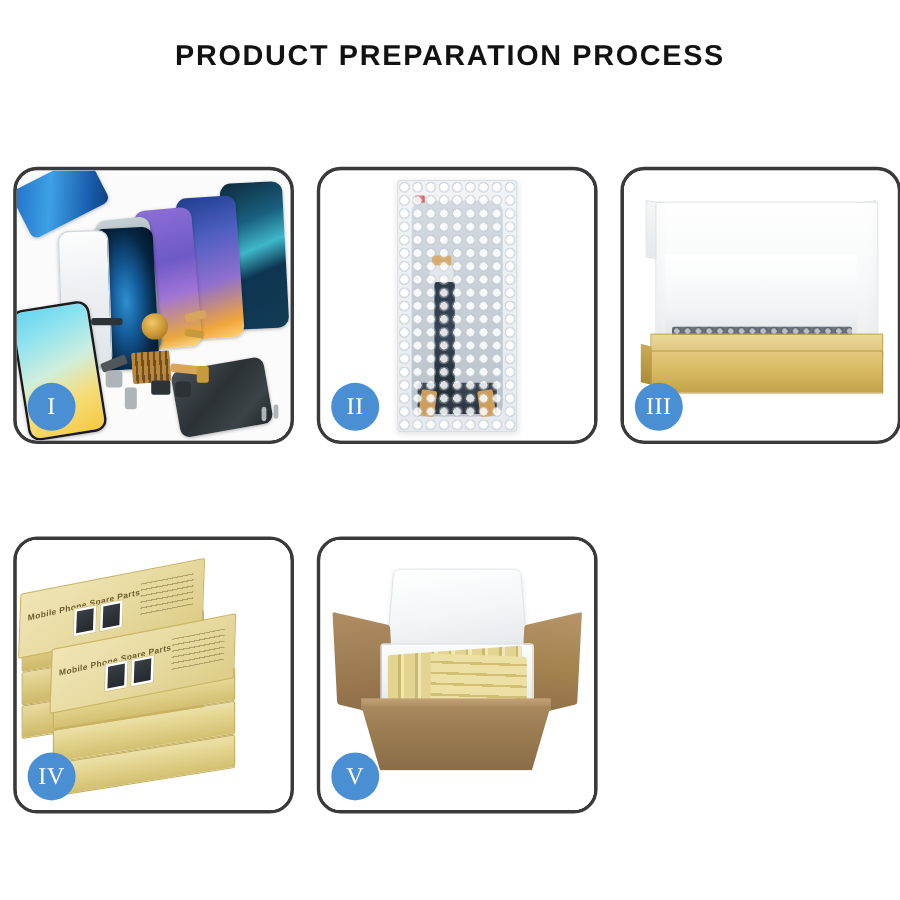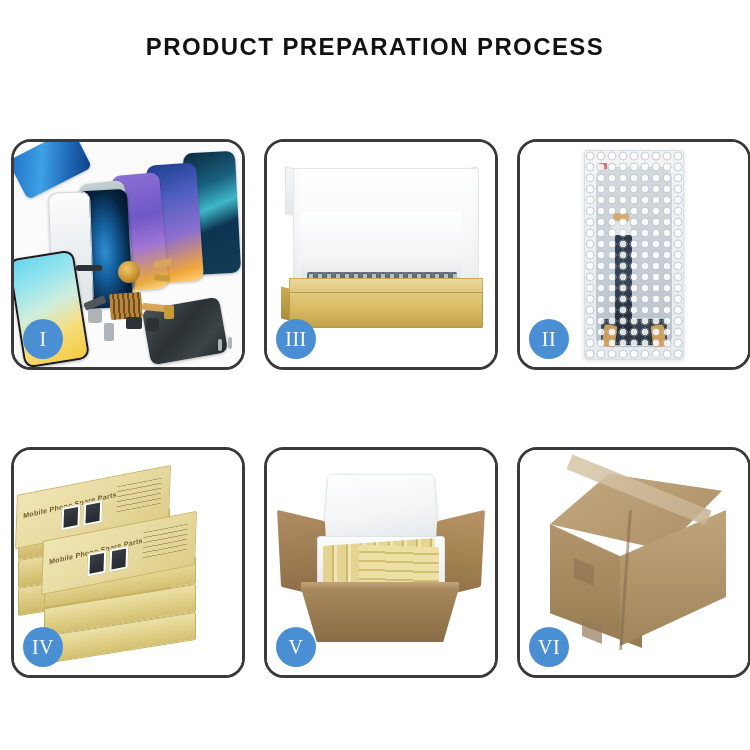--- a/index.html
+++ b/index.html
@@ -520,36 +520,20 @@
         <div class="part silver" style="left:74px;bottom:44px;width:14px;height:14px;border-radius:3px;"></div>
         <div class="part dark" style="left:112px;bottom:38px;width:16px;height:12px;"></div>
         <div class="part dark" style="left:132px;bottom:36px;width:13px;height:13px;border-radius:3px;"></div>
         <div class="part copper" style="left:128px;bottom:56px;width:24px;height:7px;transform:rotate(6deg);"></div>
         <div class="part gold" style="left:150px;bottom:48px;width:10px;height:14px;"></div>
         <div class="part silver" style="left:90px;bottom:26px;width:10px;height:18px;border-radius:2px;"></div>
         <div class="part silver" style="right:10px;bottom:18px;width:4px;height:12px;"></div>
         <div class="part silver" style="right:20px;bottom:16px;width:4px;height:12px;"></div>
       </div>
       <div class="badge">I</div>
-    </div>
-
-    <div class="panel">
-      <div class="panel-stage">
-        <div class="p3-bg"></div>
-        <div class="b3-lid-flapL"></div>
-        <div class="b3-lid-flapR"></div>
-        <div class="b3-lid"></div>
-        <div class="b3-foam"></div>
-        <div class="b3-tray-capL"></div>
-        <div class="b3-tray-capR"></div>
-        <div class="b3-bubble"></div>
-        <div class="b3-tray-top"></div>
-        <div class="b3-tray-front"></div>
-      </div>
-      <div class="badge">III</div>
     </div>
 
     <div class="panel">
       <div class="panel-stage">
         <div class="p2-bg"></div>
         <div class="bubble-pack">
           <div class="bp-inner"></div>
           <div class="bp-dot-red"></div>
           <div class="bp-conn"></div>
           <div class="bp-chip"></div>
@@ -558,20 +542,36 @@
           <div class="bp-tab-l"></div>
           <div class="bp-tab-r"></div>
           <div class="bubble-overlay"></div>
         </div>
       </div>
       <div class="badge">II</div>
     </div>
 
     <div class="panel">
       <div class="panel-stage">
+        <div class="p3-bg"></div>
+        <div class="b3-lid-flapL"></div>
+        <div class="b3-lid-flapR"></div>
+        <div class="b3-lid"></div>
+        <div class="b3-foam"></div>
+        <div class="b3-tray-capL"></div>
+        <div class="b3-tray-capR"></div>
+        <div class="b3-bubble"></div>
+        <div class="b3-tray-top"></div>
+        <div class="b3-tray-front"></div>
+      </div>
+      <div class="badge">III</div>
+    </div>
+
+    <div class="panel">
+      <div class="panel-stage">
         <div class="p4-bg"></div>
         <div class="stack">
 
           <div class="kbox lower" style="left:4px;  top:64px;"></div>
           <div class="kbox lower" style="left:4px;  top:92px;"></div>
           <div class="kbox lower" style="left:4px;  top:120px;"></div>
 
           <div class="kbox" style="left:30px; top:112px;"></div>
           <div class="kbox" style="left:30px; top:140px;"></div>
           <div class="kbox" style="left:30px; top:168px;"></div>
@@ -611,30 +611,15 @@
         <div class="v-flapR"></div>
         <div class="v-foam-body"></div>
         <div class="v-gold-stack"></div>
         <div class="v-gold-stack2"></div>
         <div class="v-rim"></div>
         <div class="v-body"></div>
       </div>
       <div class="badge">V</div>
     </div>
 
-    <div class="panel">
-      <div class="panel-stage">
-        <div class="p6-bg"></div>
-        <div class="c6">
-          <div class="c6-top"></div>
-          <div class="c6-left"></div>
-          <div class="c6-right"></div>
-          <div class="c6-tape"></div>
-          <div class="c6-seam"></div>
-          <div class="c6-tab1"></div>
-          <div class="c6-tab2"></div>
-        </div>
-      </div>
-      <div class="badge">VI</div>
-    </div>
 
   </div>
 </div>
 
 </body></html>

